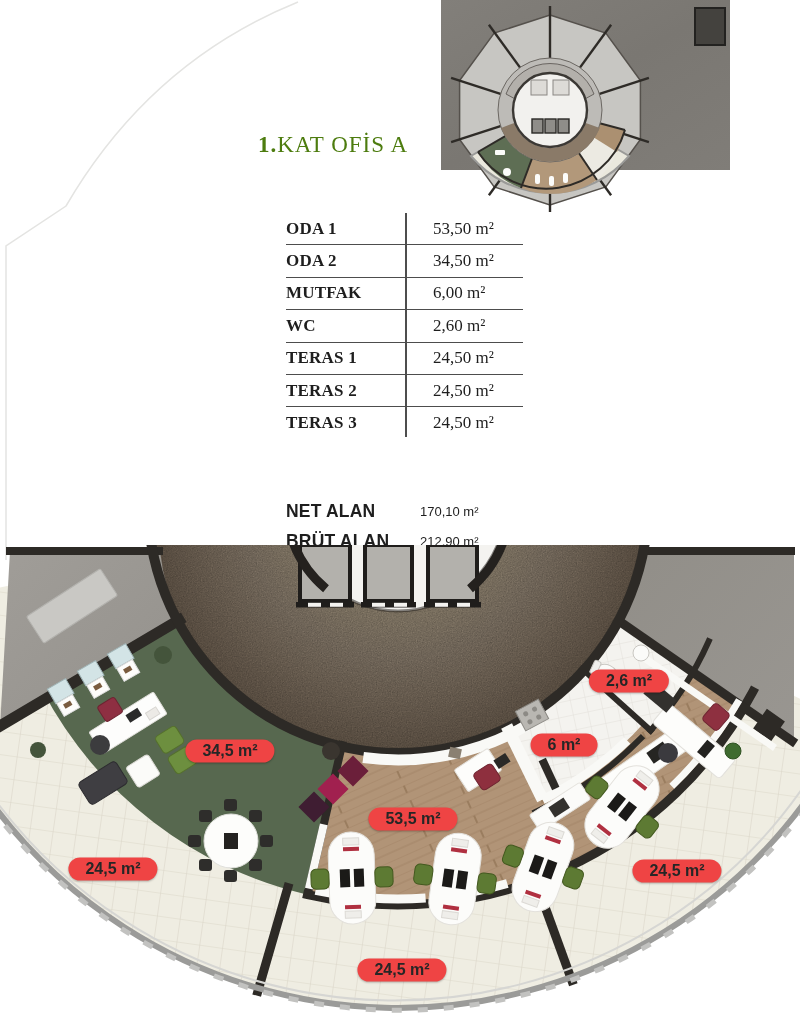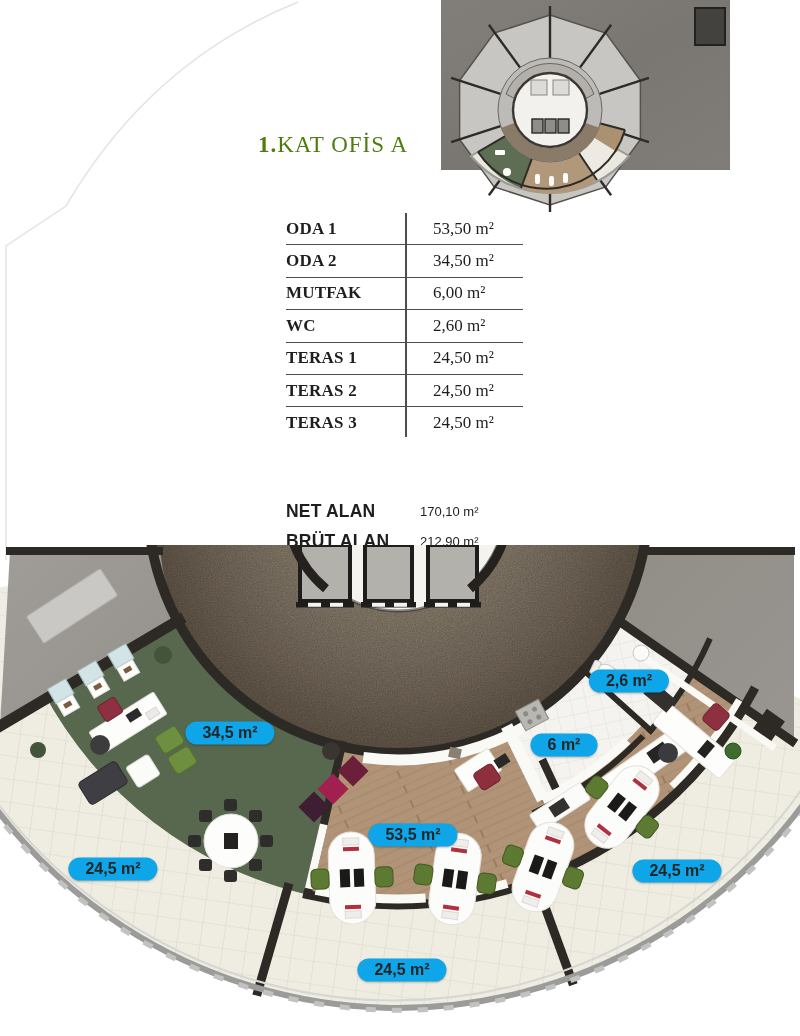--- a/index.html
+++ b/index.html
@@ -33,21 +33,21 @@
 
   .totals{position:absolute;left:286px;top:496px;width:237px;}
   .trow{display:grid;grid-template-columns:119px 1fr;align-items:center;height:30.5px;}
   .tlabel{font-weight:bold;font-size:17.5px;letter-spacing:.2px;}
   .tval{font-size:13px;padding-left:15px;}
 
   
   .plan{position:absolute;left:0;top:545px;width:800px;height:491px;}
   .plan svg{display:block;}
   .pills{position:absolute;inset:0;pointer-events:none;}
-  .pill{position:absolute;transform:translate(-50%,-50%);background:#0ea5e9;
+  .pill{position:absolute;transform:translate(-50%,-50%);background:#ef4444;
         border-radius:12px;padding:2px 17px 3px;font-weight:bold;font-size:16px;color:#262626;
         box-shadow:0 1px 2px rgba(0,0,0,.28);white-space:nowrap;}
 </style>
 </head>
 <body>
 
 <svg class="deco" width="460" height="560" viewBox="0 0 460 560">
   <path d="M 298,2 Q 150,62 66,206 L 6,246 L 6,560" fill="none" stroke="#e4e4e2" stroke-width="1.5"></path>
 </svg>
 
@@ -455,27 +455,27 @@
         </g>
     <circle cx="733" cy="206" r="8" fill="#3f6b2f" stroke="#2f5122"></circle>
     <g transform="translate(660,152) rotate(-50)">
           <rect x="-8" y="-15" width="16" height="30" fill="#33312e"></rect>
         </g>
   </g>
 </svg>
 
 <div class="pills">
 
-    <div class="pill" style="left: 230px; top: 188px; text-align: center;"><span>34,5 m²</span></div>
+    <div class="pill" style="left: 230px; top: 206px; text-align: center;"><span>34,5 m²</span></div>
 
     <div class="pill" style="left: 629px; top: 136px;"><span>2,6 m²</span></div>
 
     <div class="pill" style="left: 564px; top: 200px;"><span>6 m²</span></div>
 
-    <div class="pill" style="left: 413px; top: 290px; text-align: right;"><span>53,5 m²</span></div>
+    <div class="pill" style="left: 413px; top: 274px; text-align: right;"><span>53,5 m²</span></div>
 
     <div class="pill" style="left: 113px; top: 324px;"><span>24,5 m²</span></div>
 
     <div class="pill" style="left: 677px; top: 326px;"><span>24,5 m²</span></div>
 
     <div class="pill" style="left: 402px; top: 425px;"><span>24,5 m²</span></div>
   </div>
 </div>
 
 </body></html>

